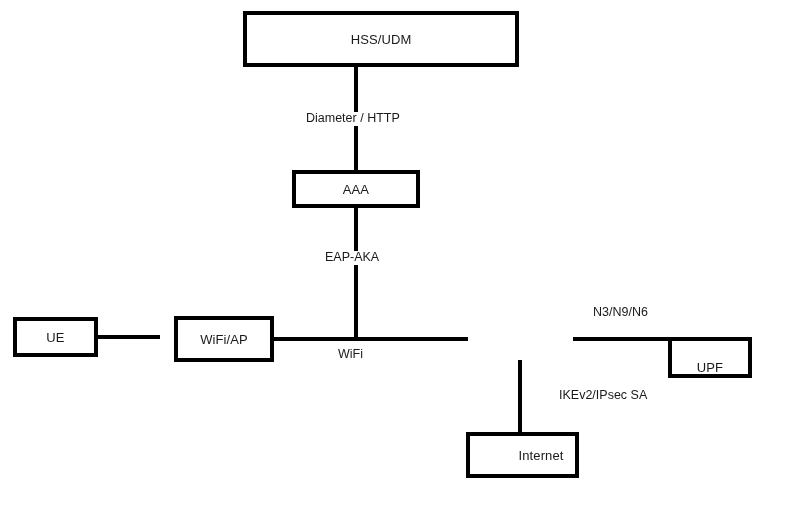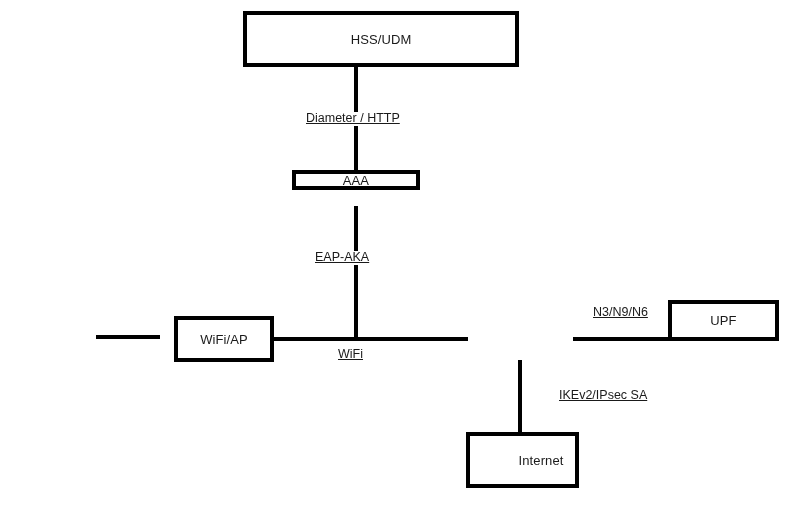--- a/index.html
+++ b/index.html
@@ -45,44 +45,43 @@
   .edge-label {
     position: absolute;
     font-family: "Liberation Sans", sans-serif;
     font-size: 12.5px;
     color: #1a1a1a;
     white-space: nowrap;
     background: #ffffff;
     padding: 0 4px;
     line-height: 1.1;
     z-index: 4;
-    text-decoration: underline;
   }
   .edge-label.no-bg { background: transparent; }
 
   
   #box-hss   { left: 211px; top: 11px;  width: 276px; height: 56px; margin-left: 32px; }
-  #box-aaa   { left: 292px; top: 170px; width: 128px; height: 20px; align-items: center; }
+  #box-aaa   { left: 292px; top: 170px; width: 128px; height: 38px; align-items: center; }
   #box-ue    { left: 13px;  top: 317px; width: 85px;  height: 40px; }
   #box-wifi  { left: 174px; top: 316px; width: 100px; height: 46px; }
   #box-epdg  { left: 466px; top: 316px; width: 109px; height: 46px; }
-  #box-upf   { left: 668px; top: 300px; width: 111px; height: 41px; }
-  #box-inet  { left: 466px; top: 432px; width: 113px; height: 56px; padding-left: 37px; }
+  #box-upf   { left: 668px; top: 337px; width: 84px; height: 41px; align-items: flex-end; }
+  #box-inet  { left: 466px; top: 432px; width: 113px; height: 46px; padding-left: 37px; }
 
   
   #line-hss-aaa     { left: 354px; top: 65px;  height: 107px; }
   #line-aaa-trunk   { left: 354px; top: 206px; height: 134px; }
   #line-ue-wifi     { left: 96px;  top: 335px; width: 64px; }
   #line-trunk-main  { left: 256px; top: 337px; width: 212px; }
   #line-epdg-upf    { left: 573px; top: 337px; width: 97px; }
   #line-epdg-inet   { left: 518px; top: 360px; height: 74px; }
 
   
   #label-diameter   { left: 302px; top: 112px; }
-  #label-eapaka     { left: 311px; top: 251px; }
+  #label-eapaka     { left: 321px; top: 251px; }
   #label-ipsec      { left: 334px; top: 348px; }
   #label-n3n9n6     { left: 589px; top: 306px; }
   #label-ikev2      { left: 528px; top: 389px; margin-left: 27px; }
 </style>
 </head>
 <body>
 
 <div id="diagram-canvas">
 
   <div class="link-line link-v" id="line-hss-aaa"></div>
@@ -98,20 +97,23 @@
   <div class="link-line link-v" id="line-epdg-inet"></div>
 
   <div class="node-box" id="box-hss">
     <span class="node-label">HSS/UDM</span>
   </div>
 
   <div class="node-box" id="box-aaa">
     <span class="node-label">AAA</span>
   </div>
 
+  <div class="node-box" id="box-ue">
+    <span class="node-label">UE</span>
+  </div>
 
   <div class="node-box" id="box-wifi">
     <span class="node-label">WiFi/AP</span>
   </div>
 
 
   <div class="node-box" id="box-upf">
     <span class="node-label">UPF</span>
   </div>
 

